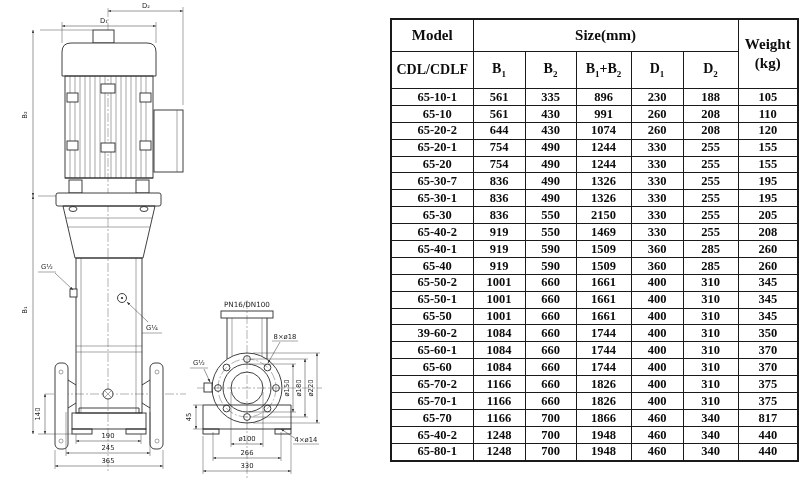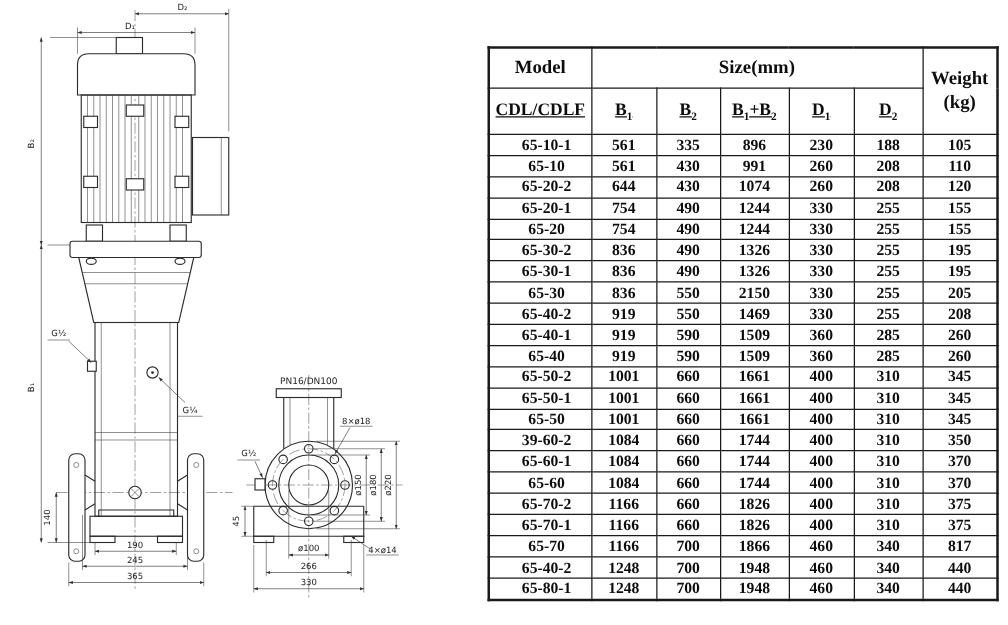--- a/index.html
+++ b/index.html
@@ -15,28 +15,27 @@
   .cl{stroke:#555;stroke-width:0.45;fill:none;stroke-dasharray:9 2 2 2;}
   .dim{stroke:#333;stroke-width:0.5;fill:none;}
   .lbl{font:6.8px "DejaVu Sans",sans-serif;fill:#1c1c1c;}
   .lblb{font:7.2px "DejaVu Sans",sans-serif;fill:#1c1c1c;}
   #ar path{fill:#333;}
   
   .spec-table{
     position:absolute;left:390px;top:18px;width:408px;
     border-collapse:collapse;table-layout:fixed;
     border:2px solid #1a1a1a;
-    margin-top:19px;
   }
   .spec-table th,.spec-table td{
     border:1px solid #1a1a1a;text-align:center;vertical-align:middle;
     padding:0;font-weight:bold;color:#0d0d0d;white-space:nowrap;overflow:hidden;
   }
   .hrow1 th{height:31px;font-size:15px;}
-  .hrow2 th{height:36px;font-size:14px;text-decoration:underline;}
+  .hrow2 th{height:36px;font-size:14px;}
   .spec-table sub{font-size:9px;}
   .spec-table td{height:15.9px;font-size:12.5px;line-height:1;}
   .model-cell{text-align:left;padding-left:10px !important;}
   .weight-head div{line-height:1.25;}
 </style>
 </head>
 <body>
 
 <svg class="drawing" width="390" height="500" viewBox="0 0 390 500">
   <defs>
@@ -273,21 +272,21 @@
       <tr>
         <td class="model-cell">65-20</td>
         <td>754</td>
         <td>490</td>
         <td>1244</td>
         <td>330</td>
         <td>255</td>
         <td>155</td>
       </tr>
       <tr>
-        <td class="model-cell">65-30-2</td>
+        <td class="model-cell">65-30-7</td>
         <td>836</td>
         <td>490</td>
         <td>1326</td>
         <td>330</td>
         <td>255</td>
         <td>195</td>
       </tr>
       <tr>
         <td class="model-cell">65-30-1</td>
         <td>836</td>

